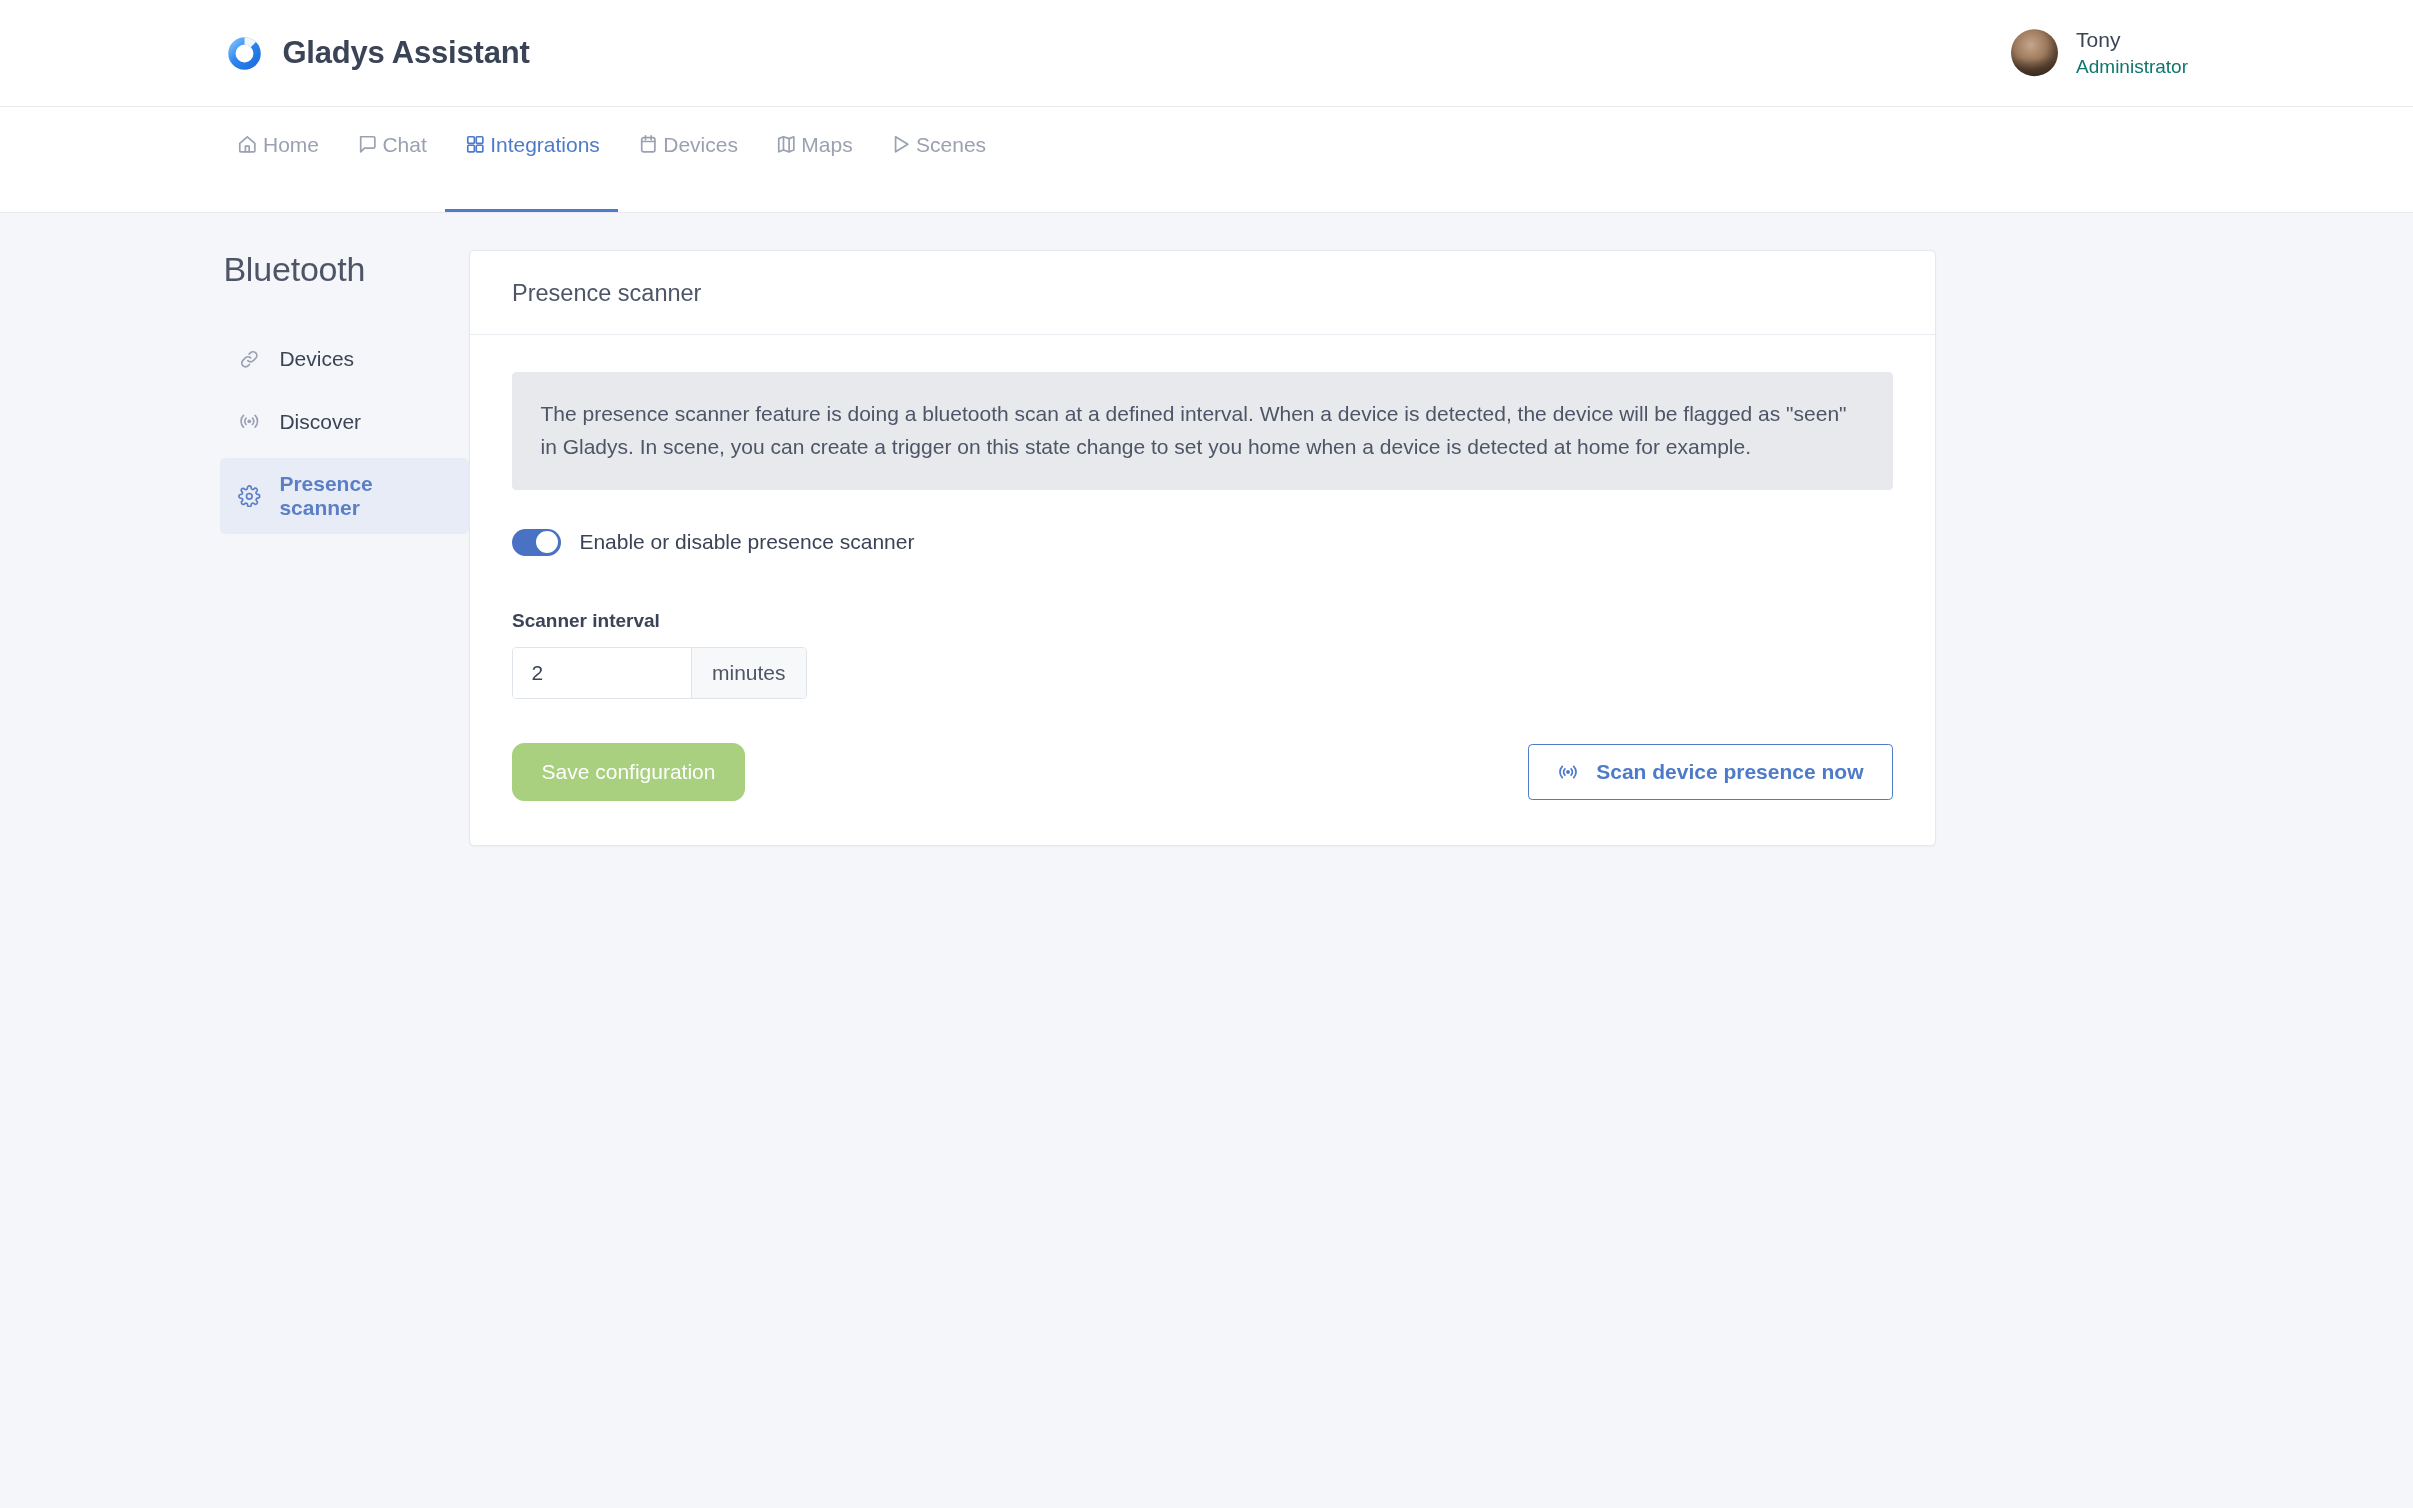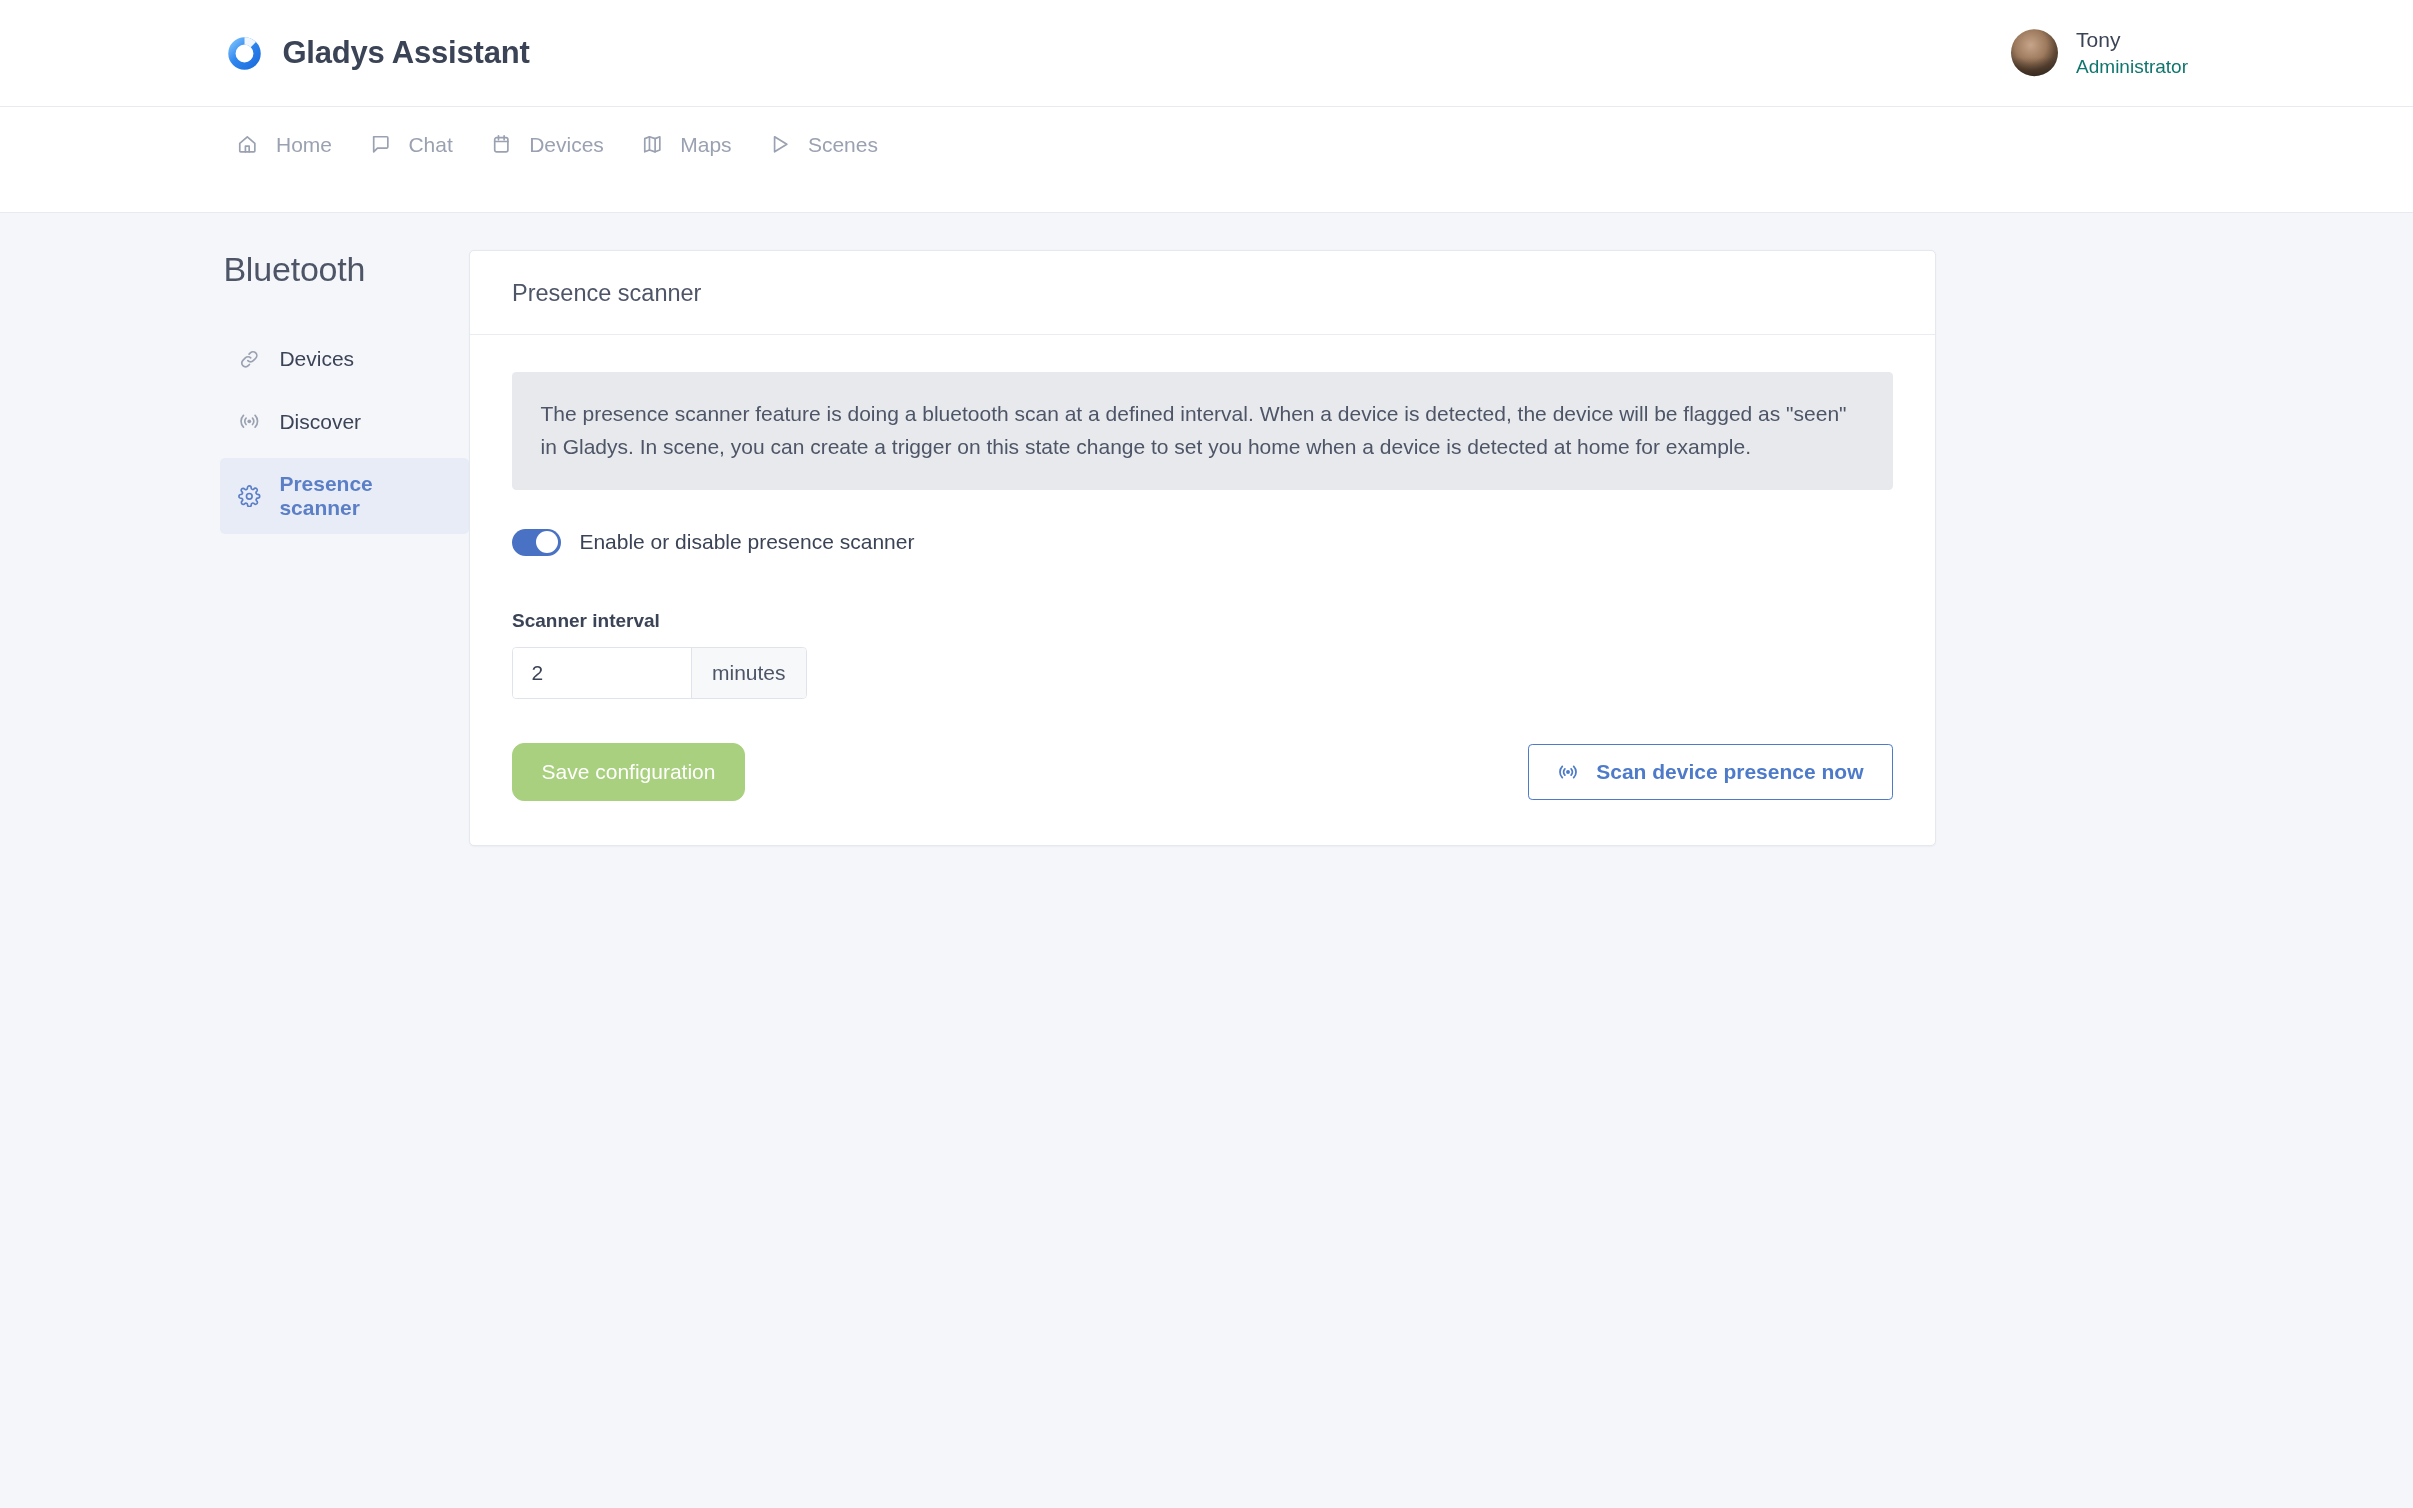--- a/index.html
+++ b/index.html
@@ -66,21 +66,21 @@
     height: 106px;
     background: #ffffff;
     border-bottom: 0.8px solid #e8eaf0;
     display: flex;
     align-items: flex-end;
     padding-left: 218px;
   }
   .nav-item {
     display: flex;
     align-items: center;
-    gap: 17px;
+    gap: 4px;
     height: 100%;
     padding: 0 18.4px;
     color: #9aa1b1;
     font-size: 21px;
     border-bottom: 3.4px solid transparent;
     white-space: nowrap;
     cursor: pointer;
   }
   .nav-item .nav-ico { width: 22.6px; height: 22.6px; display: block; flex: 0 0 auto; }
   .nav-item.active { color: #4d7ac9; border-bottom-color: #4d7ac9; }
@@ -267,20 +267,29 @@
     <span>Home</span>
   </div>
 
   <div class="nav-item nav-pad">
     <svg class="nav-ico" viewBox="0 0 24 24" fill="none" stroke="currentColor" stroke-width="1.8" stroke-linecap="round" stroke-linejoin="round">
       <path d="M5 4h14a1 1 0 0 1 1 1v10a1 1 0 0 1-1 1H9l-4 4V5a1 1 0 0 1 0-1z"></path>
     </svg>
     <span>Chat</span>
   </div>
 
+  <div class="nav-item nav-pad active">
+    <svg class="nav-ico" viewBox="0 0 24 24" fill="none" stroke="currentColor" stroke-width="1.8">
+      <rect x="4" y="4" width="7" height="7" rx="1"></rect>
+        <rect x="13" y="4" width="7" height="7" rx="1"></rect>
+      <rect x="4" y="13" width="7" height="7" rx="1"></rect>
+        <rect x="13" y="13" width="7" height="7" rx="1"></rect>
+    </svg>
+    <span>Integrations</span>
+  </div>
 
   <div class="nav-item nav-pad">
     <svg class="nav-ico" viewBox="0 0 24 24" fill="none" stroke="currentColor" stroke-width="1.8" stroke-linecap="round" stroke-linejoin="round">
       <rect x="5" y="5" width="14" height="15" rx="2"></rect>
         <path d="M5 9h14M9 3v4M15 3v4"></path>
     </svg>
     <span>Devices</span>
   </div>
 
   <div class="nav-item nav-pad">

